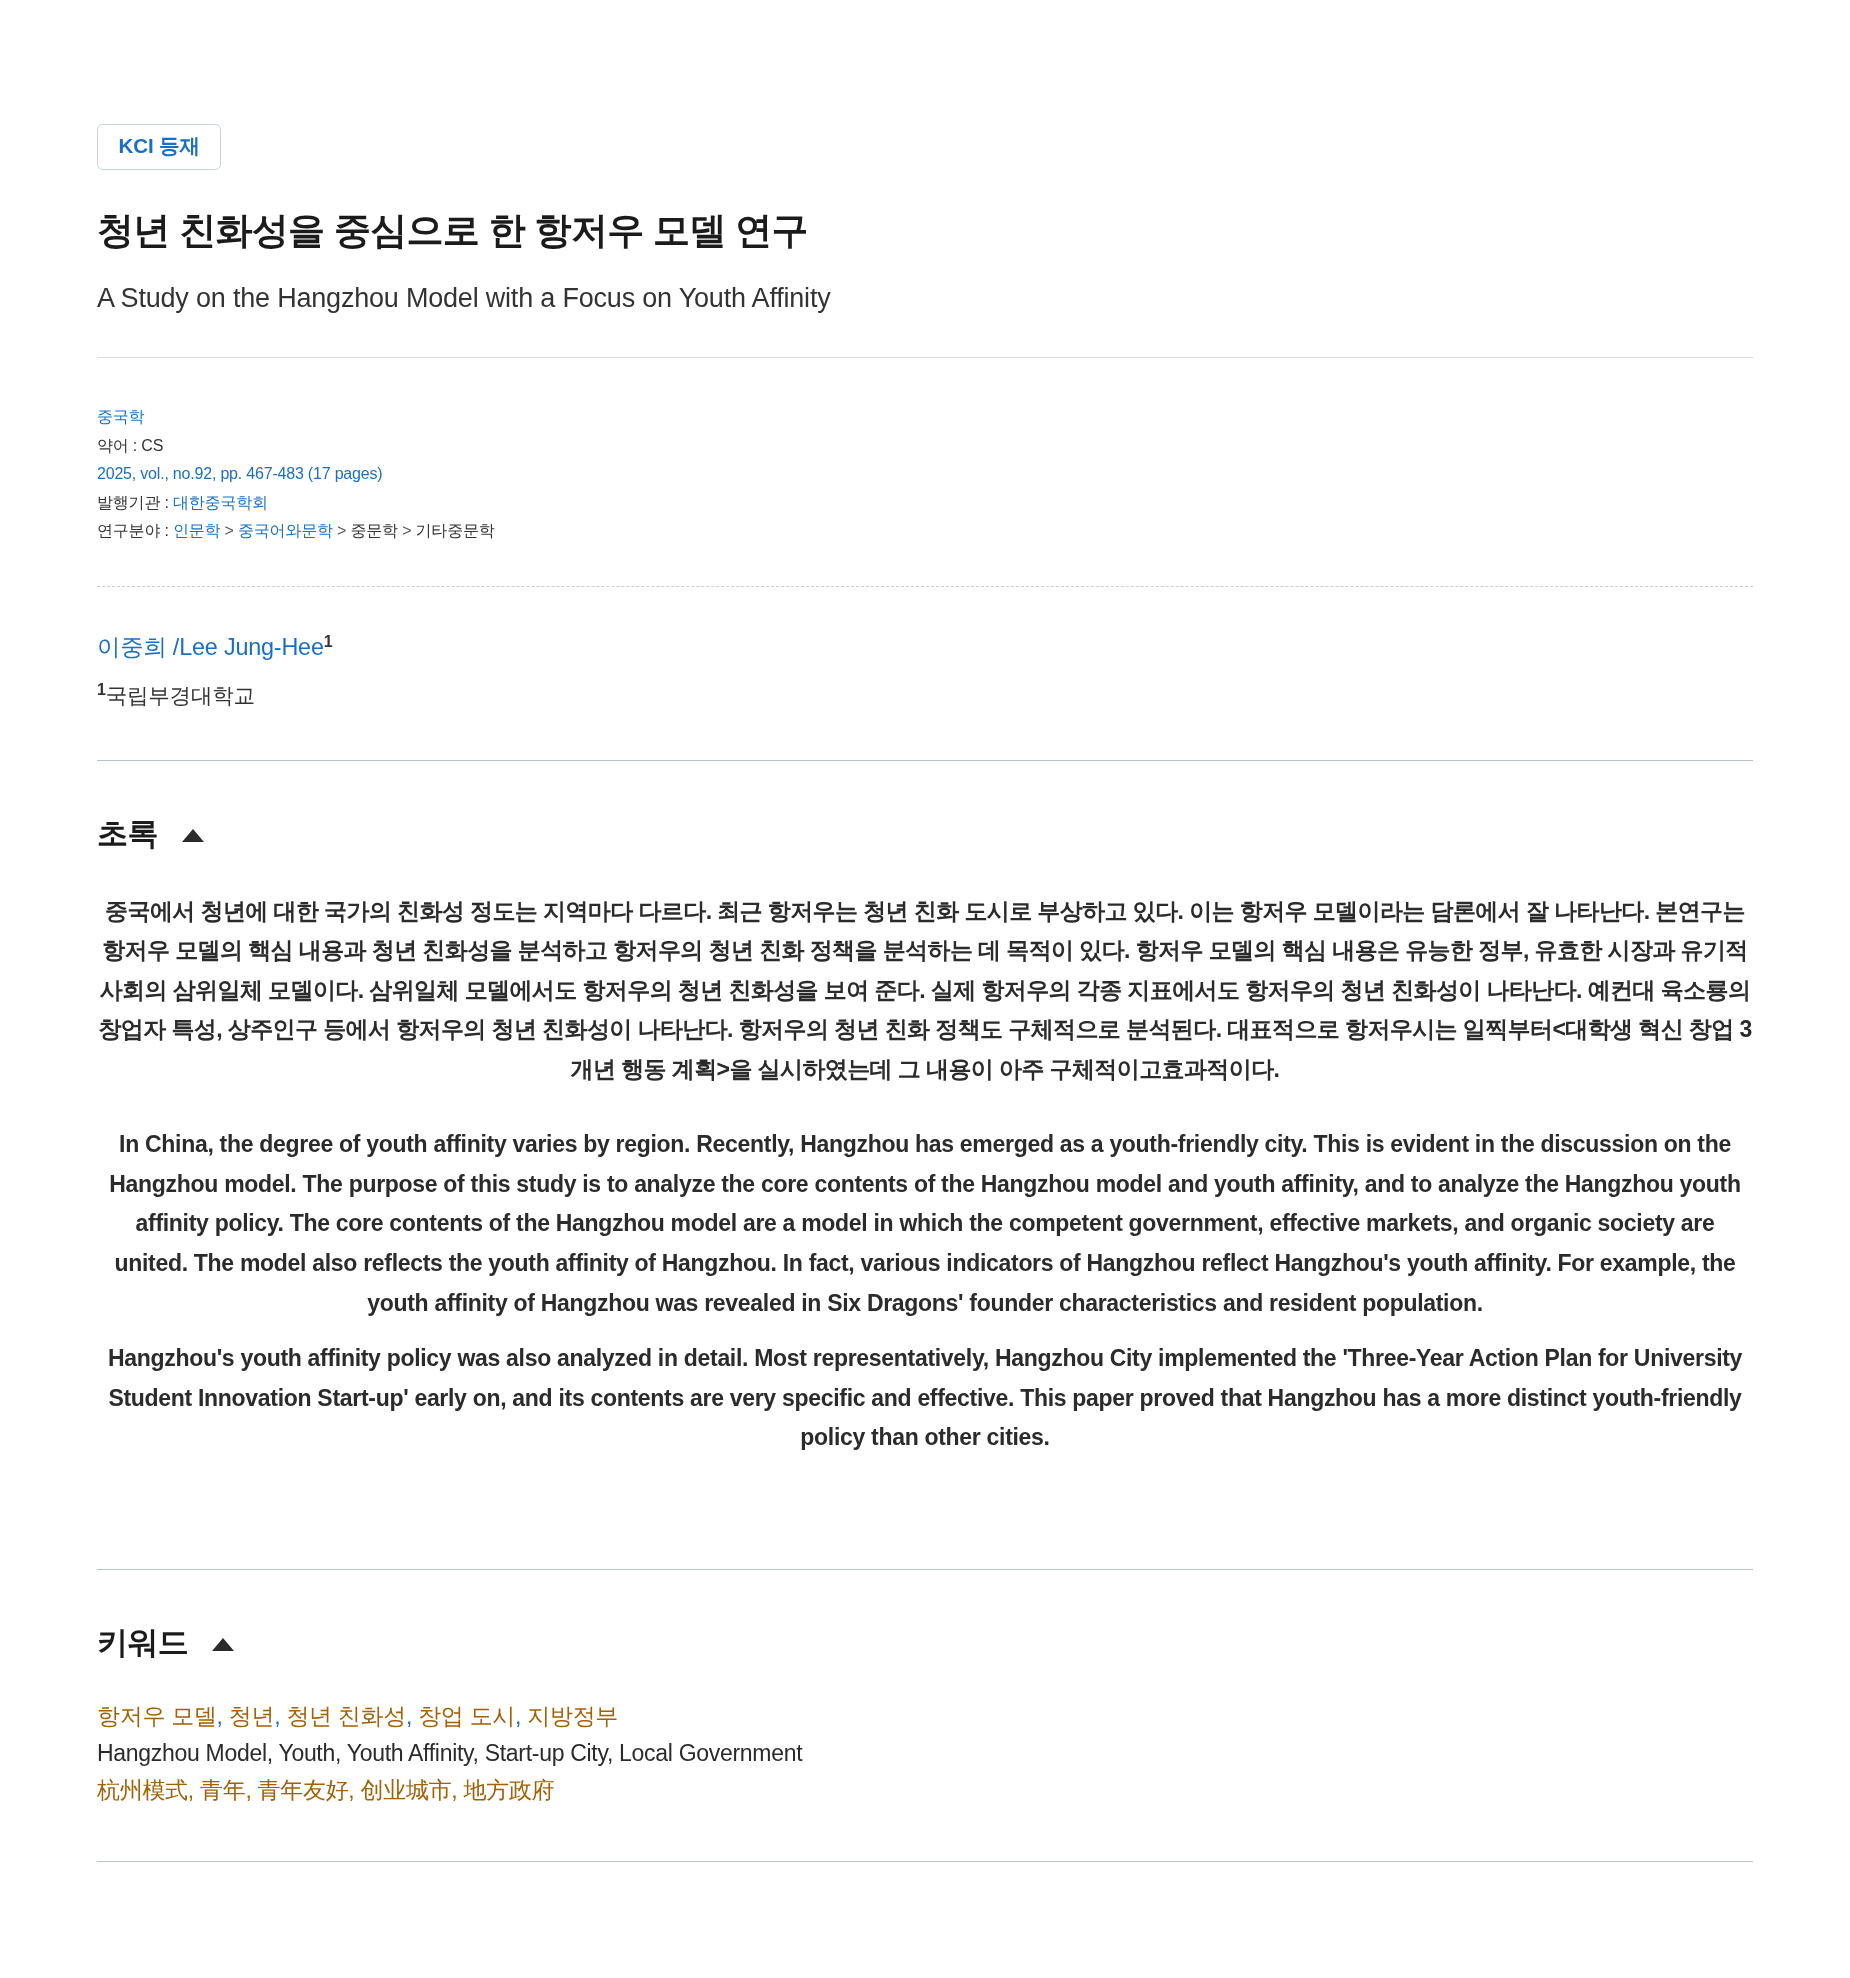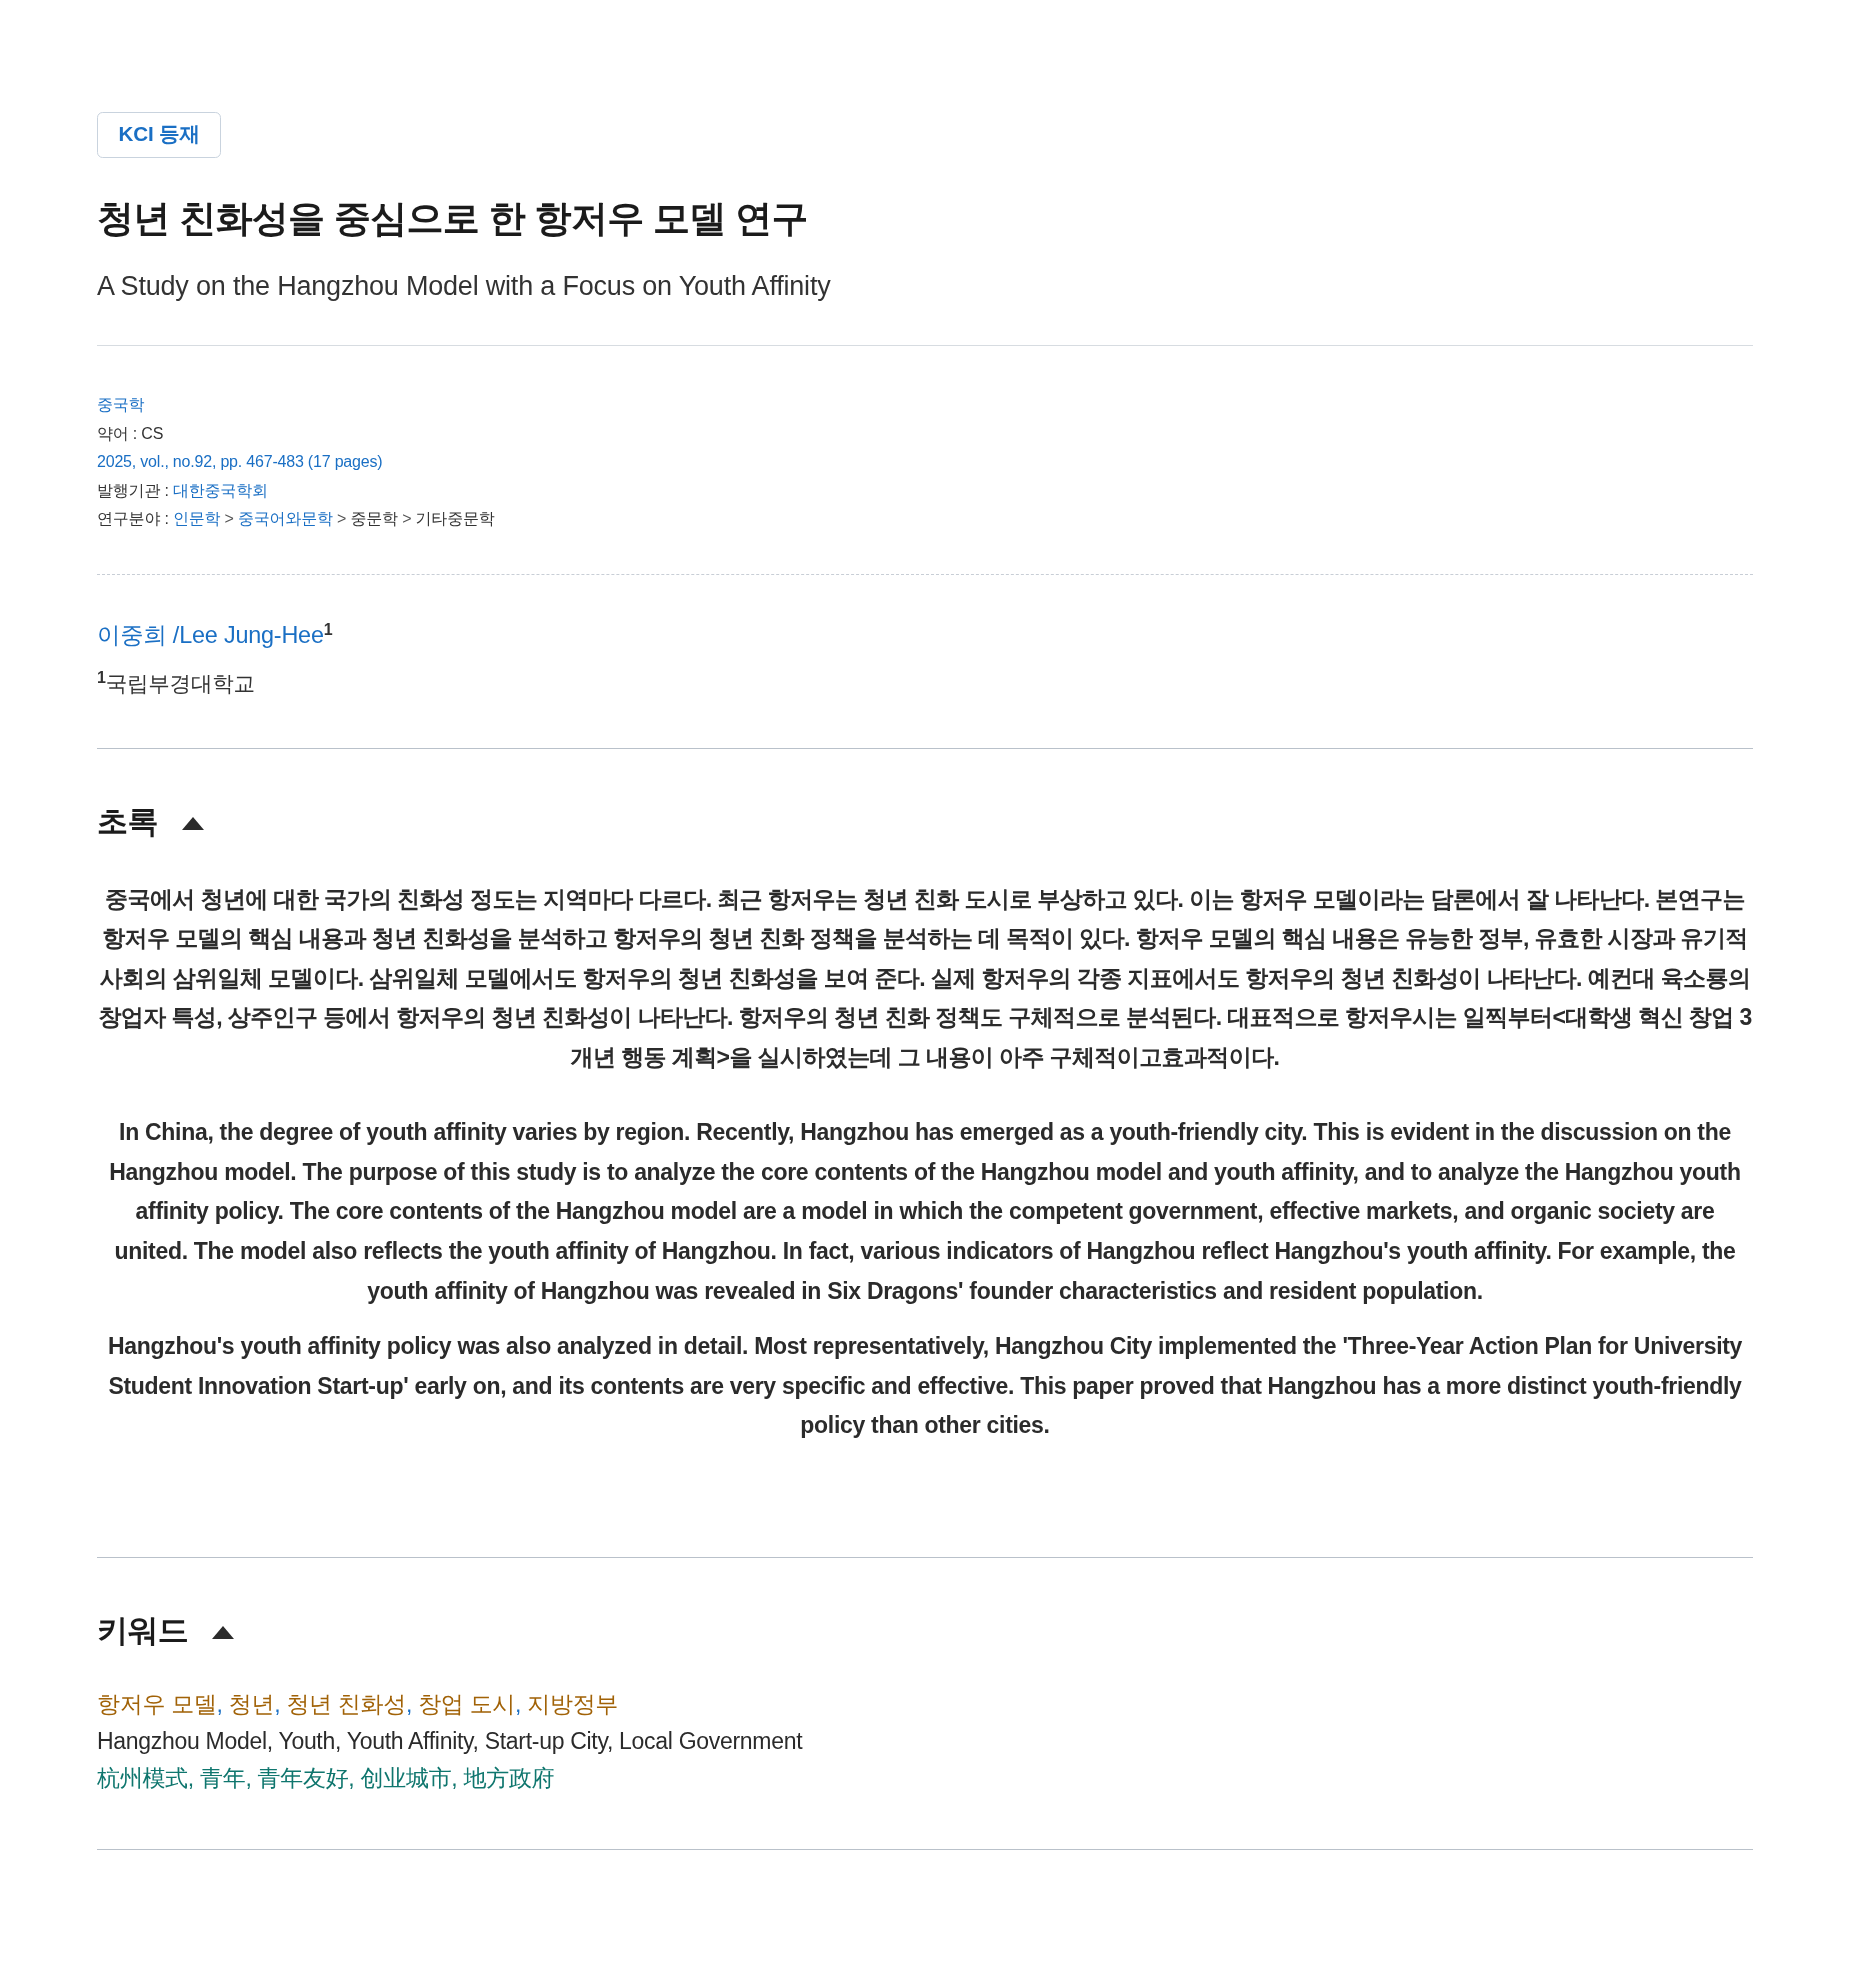--- a/index.html
+++ b/index.html
@@ -10,21 +10,21 @@
   }
   body {
     width: 1850px;
     min-height: 1979px;
     font-family: "Liberation Sans", sans-serif;
     color: #222222;
     -webkit-font-smoothing: antialiased;
   }
   .page {
     width: 1592px;
-    padding: 0 97px;
+    padding: 12px 97px;
   }
   .inner {
     width: 1656px;
     margin: 0 auto;
   }
 
   
   .badge-row {
     padding-top: 112px;
   }
@@ -174,21 +174,21 @@
     letter-spacing: -0.3px;
     color: #2b2b2b;
   }
   .kw-line.ko a {
     color: #a16207;
     text-decoration: none;
     cursor: pointer;
   }
   .kw-line.ko { color: #1a6fc4; }
   .kw-line.en { color: #2b2b2b; }
-  .kw-line.zh { color: #0f766e; }
+  .kw-line.zh { color: #a16207; }
 
   .bottom-rule {
     border: none;
     border-top: 0.9px solid #b9c1ca;
     margin: 0 0 56px 0;
   }
 </style>
 </head>
 <body>
 

